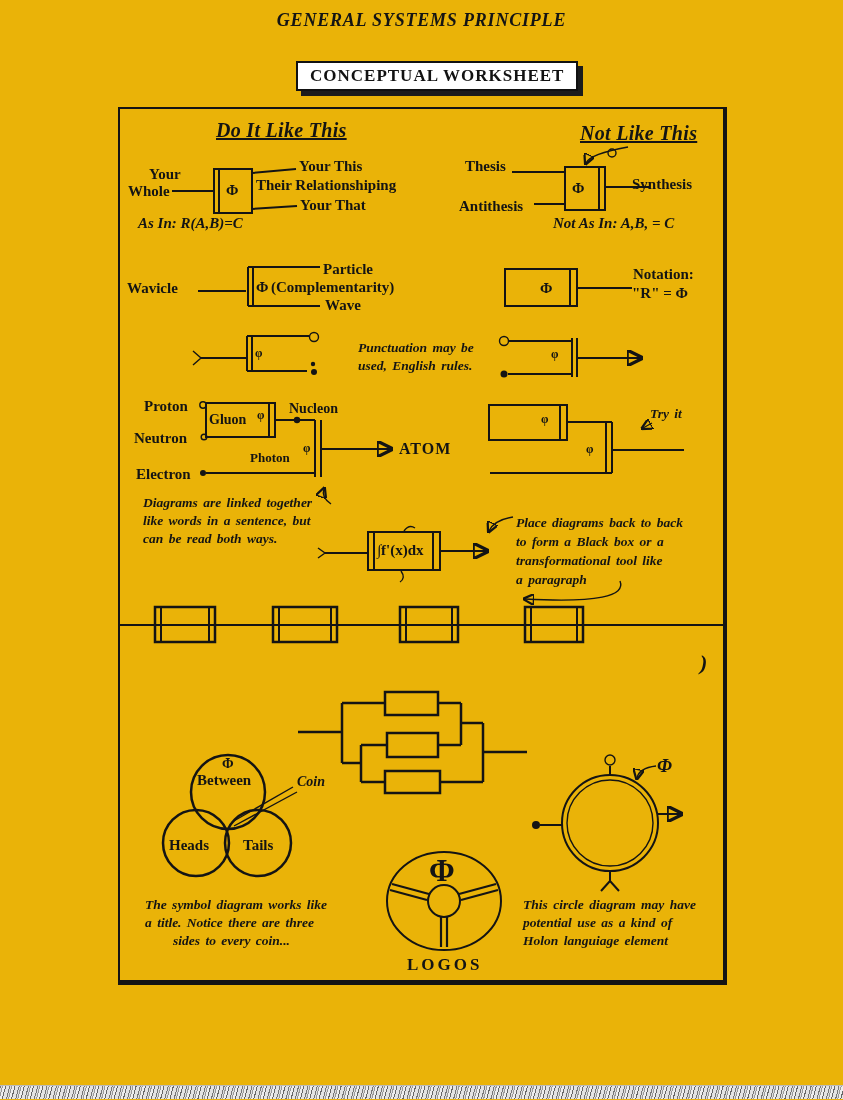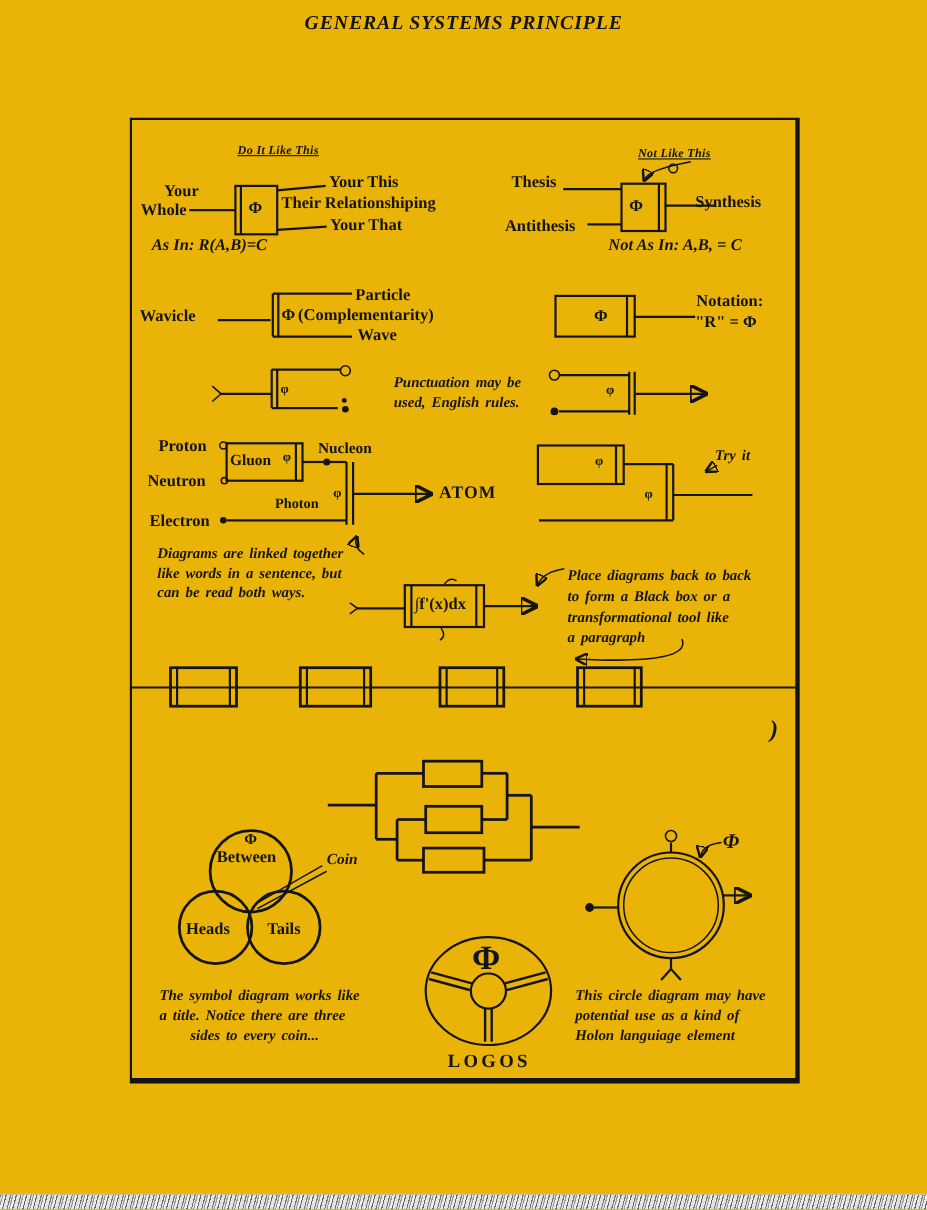--- a/index.html
+++ b/index.html
@@ -1,20 +1,20 @@
 <!DOCTYPE html>
 <html><head>
 <meta charset="utf-8">
 <style>
   html,body { margin:0; padding:0; background:#fff; }
   .page { position:relative; width:843px; height:1100px; background:#eab308;
           font-family:Liberation Serif, serif; color:#121212; overflow:hidden; }
   .lbl { position:absolute; font-weight:bold; font-size:15px; white-space:nowrap; color:#141414; }
   .hand { font-style:italic; font-size:13.5px; word-spacing:2px; }
-  .hdr { font-style:italic; text-decoration:underline; font-size:11px; letter-spacing:0.3px;margin-top:12px; }
+  .hdr { font-style:italic; text-decoration:underline; font-size:20px; letter-spacing:0.3px; }
   .title { left:0; top:10px; width:100%; text-align:center; font-style:italic;
            font-size:18px; letter-spacing:0.8px; }
   .ws-box { position:absolute; left:296px; top:61px; border:2px solid #111;
             box-shadow:5px 5px 0 #1c1c1c; padding:3px 12px; font-weight:bold;
             font-size:17px; letter-spacing:1px; background:#fff; }
   .frame { position:absolute; box-sizing:border-box; left:118px; top:107px; width:609px; height:878px;
            border:2px solid #141414; border-right-width:4px; border-bottom-width:5px; }
   svg.overlay { position:absolute; left:0; top:0; pointer-events:none; }
   svg.overlay path, svg.overlay rect, svg.overlay circle, svg.overlay ellipse, svg.overlay line
         { stroke:#141414; fill:none; stroke-width:2; }
@@ -27,20 +27,21 @@
   .scan-edge { position:absolute; left:0; top:1085px; width:843px; height:13px;
        background:repeating-linear-gradient(105deg,#777 0 1px,#ddd 1px 2px,#999 2px 3px,#eee 3px 5px,#666 5px 6px,#e3e3e3 6px 9px);
        border-top:1px solid #bbb; }
 </style>
 </head>
 <body>
 
 <div class="page">
 
   <div class="lbl title">GENERAL SYSTEMS PRINCIPLE</div>
+  <div class="ws-box">CONCEPTUAL WORKSHEET</div>
   <div class="frame"></div>
 
   <svg class="overlay" width="843" height="1100" viewBox="0 0 843 1100">
     <defs>
       <marker id="ah" viewBox="0 0 10 10" refX="8" refY="5" markerWidth="8" markerHeight="8" orient="auto-start-reverse">
         <path d="M0,0 L10,5 L0,10 z" fill="#141414" stroke="none"></path>
       </marker>
     </defs>
 
     <g>

